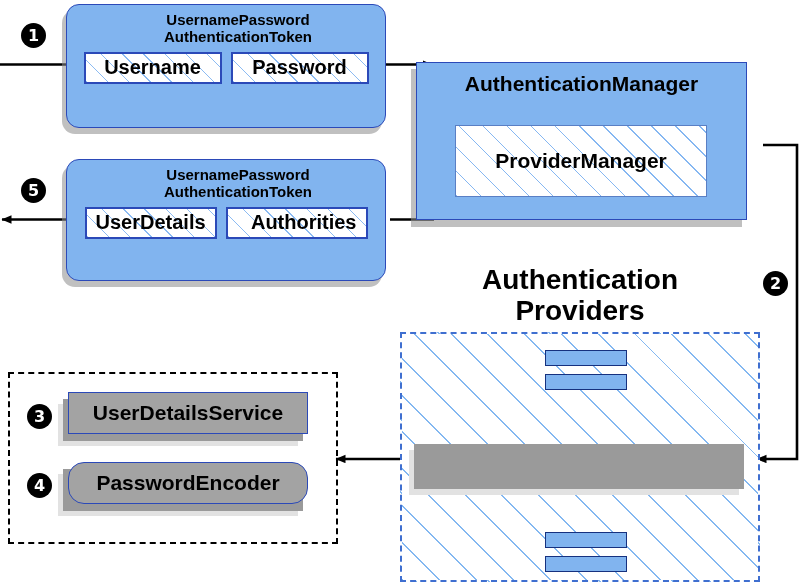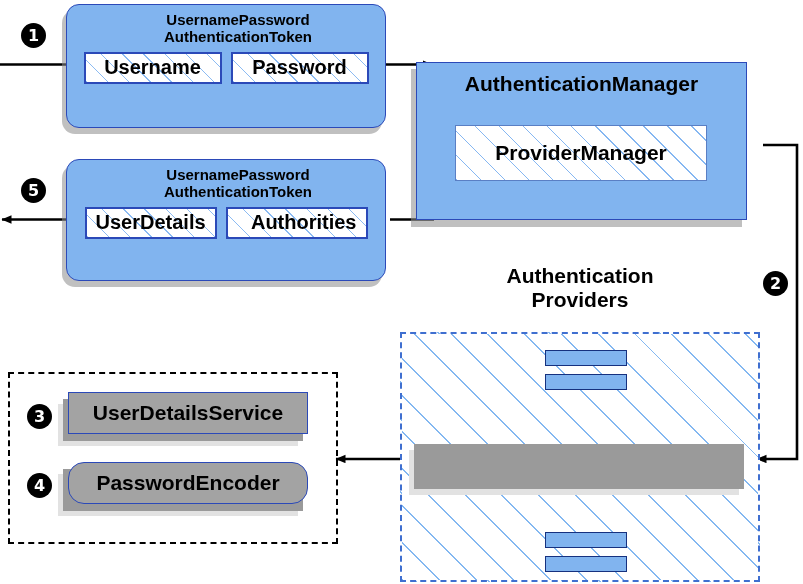--- a/index.html
+++ b/index.html
@@ -89,21 +89,21 @@
     display: flex;
     align-items: center;
     justify-content: center;
     font-size: 21px;
     font-weight: bold;
     color: #000;
   }
 
   
   .providers-heading {
-    font-size: 21px;
+    font-size: 28px;
     font-weight: bold;
     color: #000;
     text-align: center;
     line-height: 1.12;
     white-space: pre-line;
   }
   .providers-box {
     box-sizing: border-box;
     border: 2px dashed #3f6fd0;
     background-color: #ffffff;
@@ -225,21 +225,21 @@
     <div class="token-title">UsernamePassword
 AuthenticationToken</div>
     <div class="token-slots">
       <div class="slot" style="width:138px;">Username</div>
       <div class="slot" style="width:138px;">Password</div>
     </div>
   </div>
 
   <div class="abs manager-card" style="left:416px; top:62px; width:331px; height:158px;">
     <div class="manager-title">AuthenticationManager</div>
-    <div class="hatch-inner abs" style="left:38px; top:62px; width:252px; height:56px;">ProviderManager</div>
+    <div class="hatch-inner abs" style="left:38px; top:62px; width:252px; height:72px;">ProviderManager</div>
   </div>
 
   <div class="abs token-card" style="left:66px; top:159px; width:320px; height:122px;">
     <div class="token-title">UsernamePassword
 AuthenticationToken</div>
     <div class="token-slots">
       <div class="slot" style="width:132px;">UserDetails</div>
       <div class="slot" style="width:142px;text-align:right;">Authorities</div>
     </div>
   </div>

